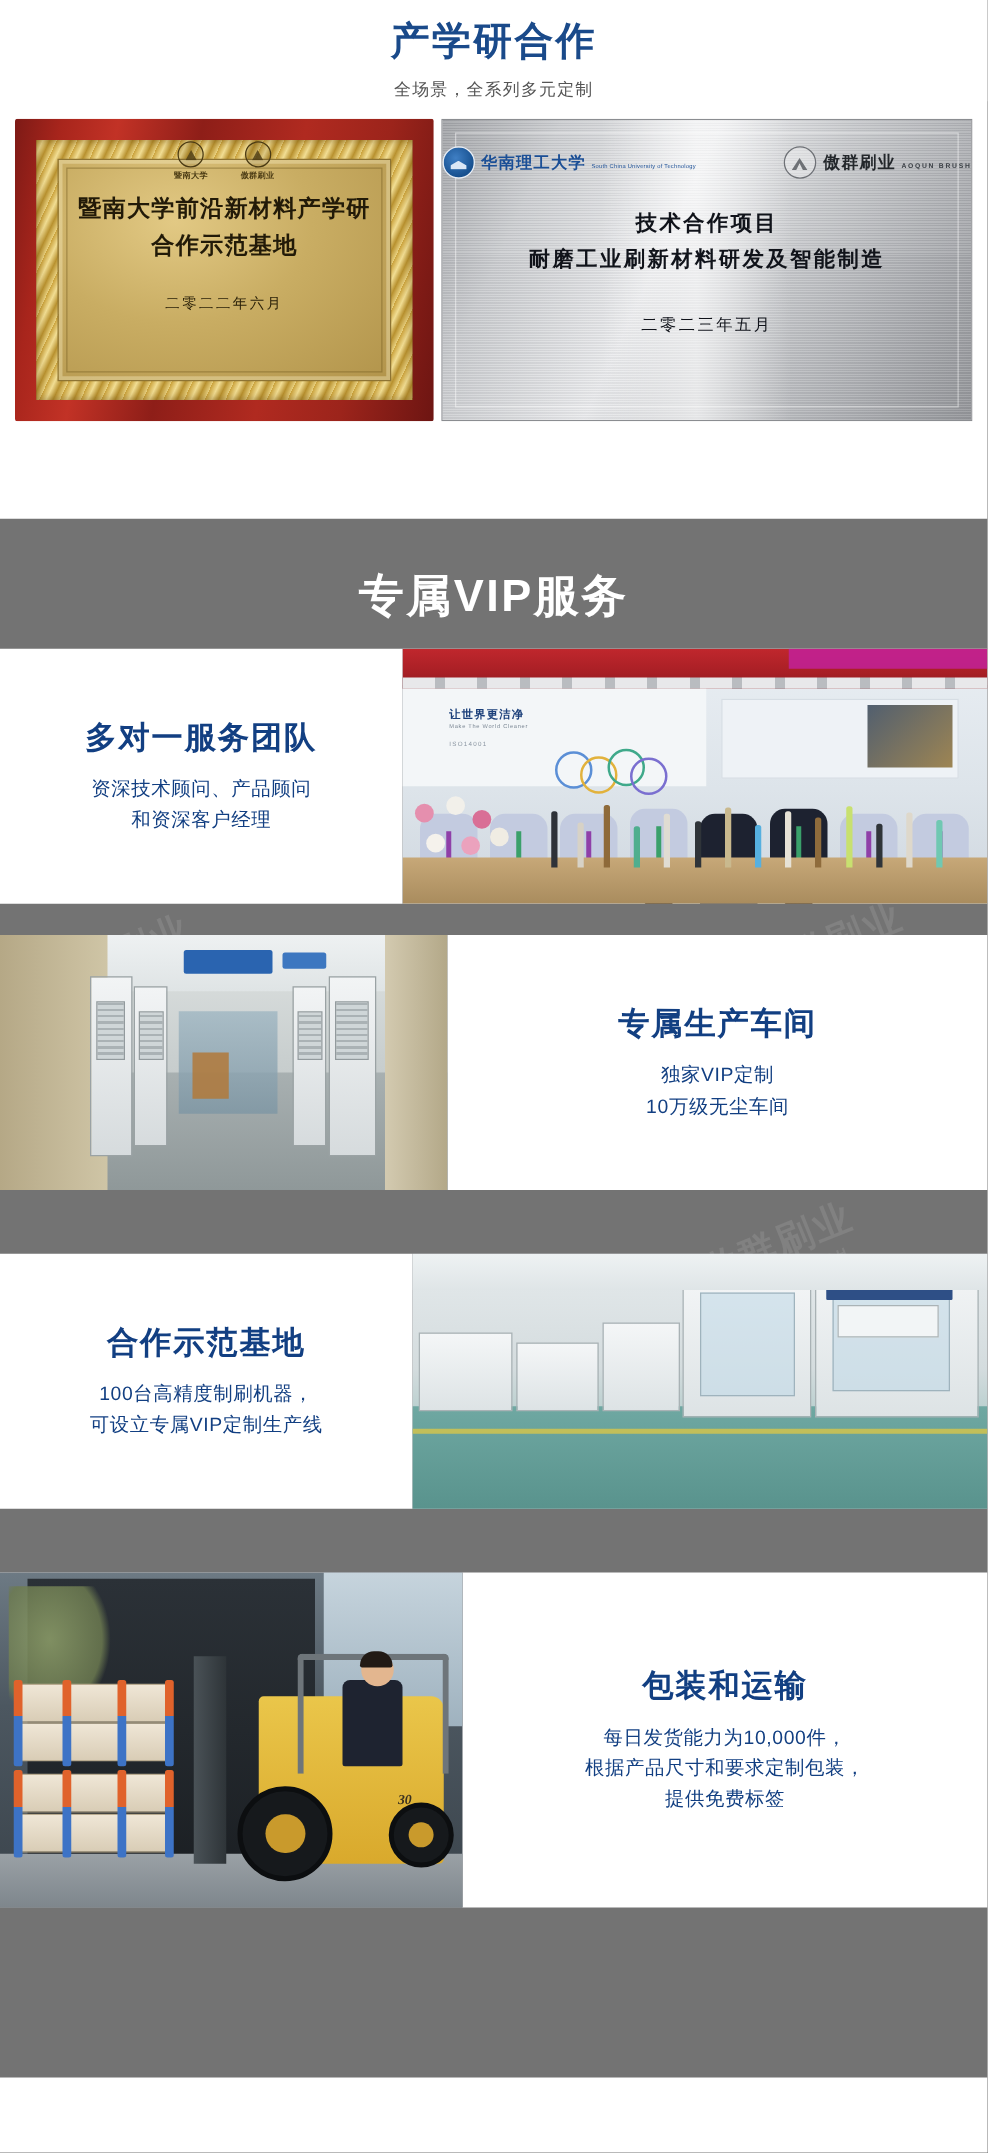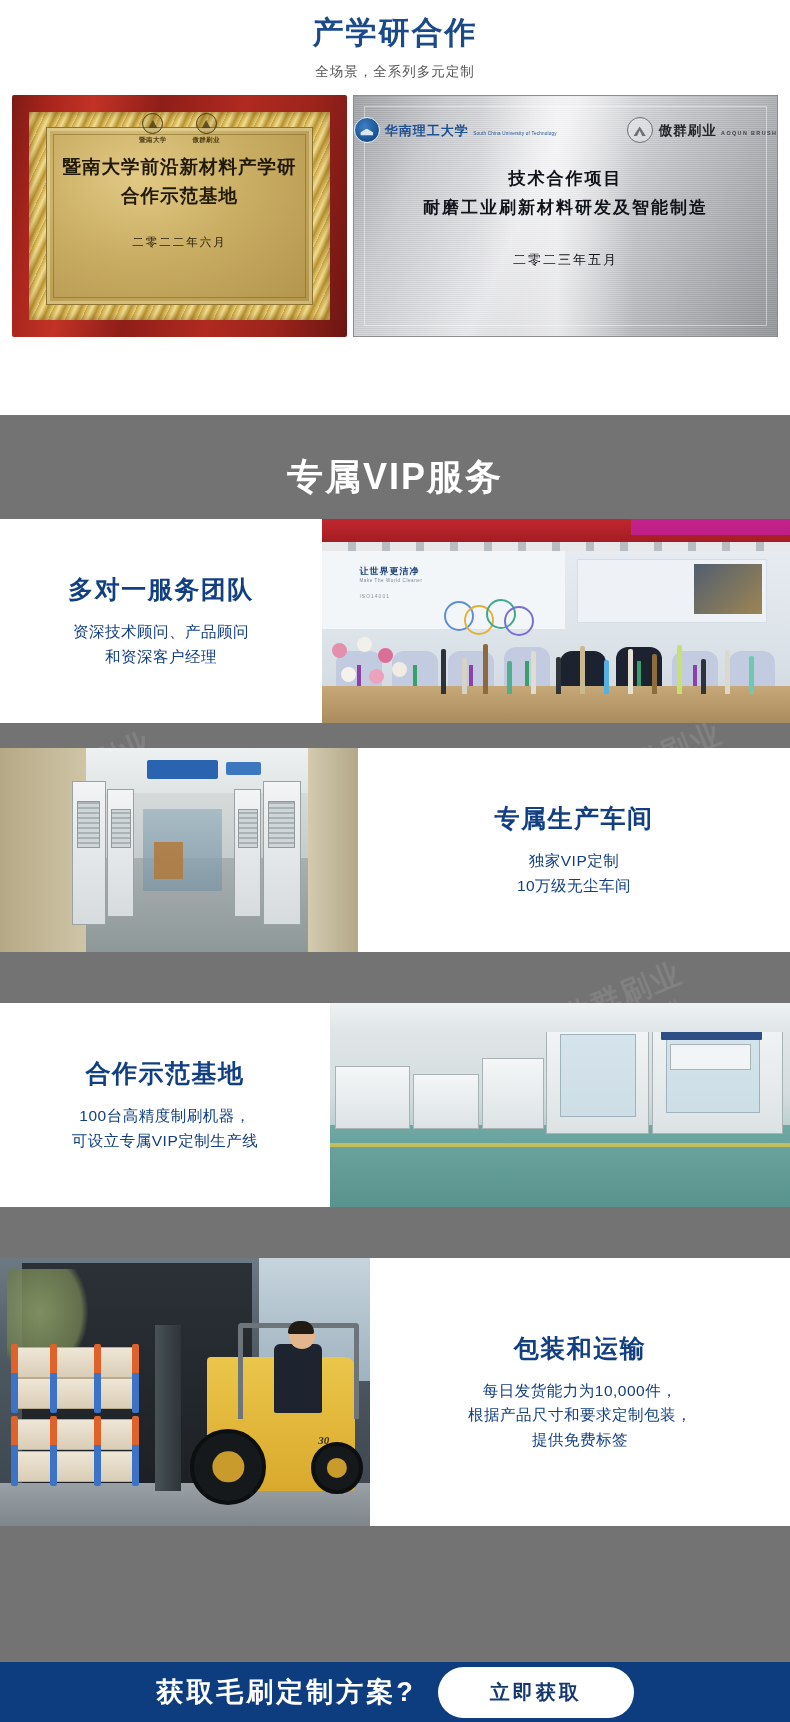--- a/index.html
+++ b/index.html
@@ -513,18 +513,14 @@
       </div>
       <div class="card-text" style="width:420px;">
         <div class="card-h">包装和运输</div>
         <div class="card-p">每日发货能力为10,000件，</div>
         <div class="card-p">根据产品尺寸和要求定制包装，</div>
         <div class="card-p">提供免费标签</div>
       </div>
     </div>
   </div>
 
-  <div class="cta">
-    <span class="cta-text">获取毛刷定制方案?</span>
-    <button class="cta-btn">立即获取</button>
-  </div>
 
 </div>
 
 </body></html>

